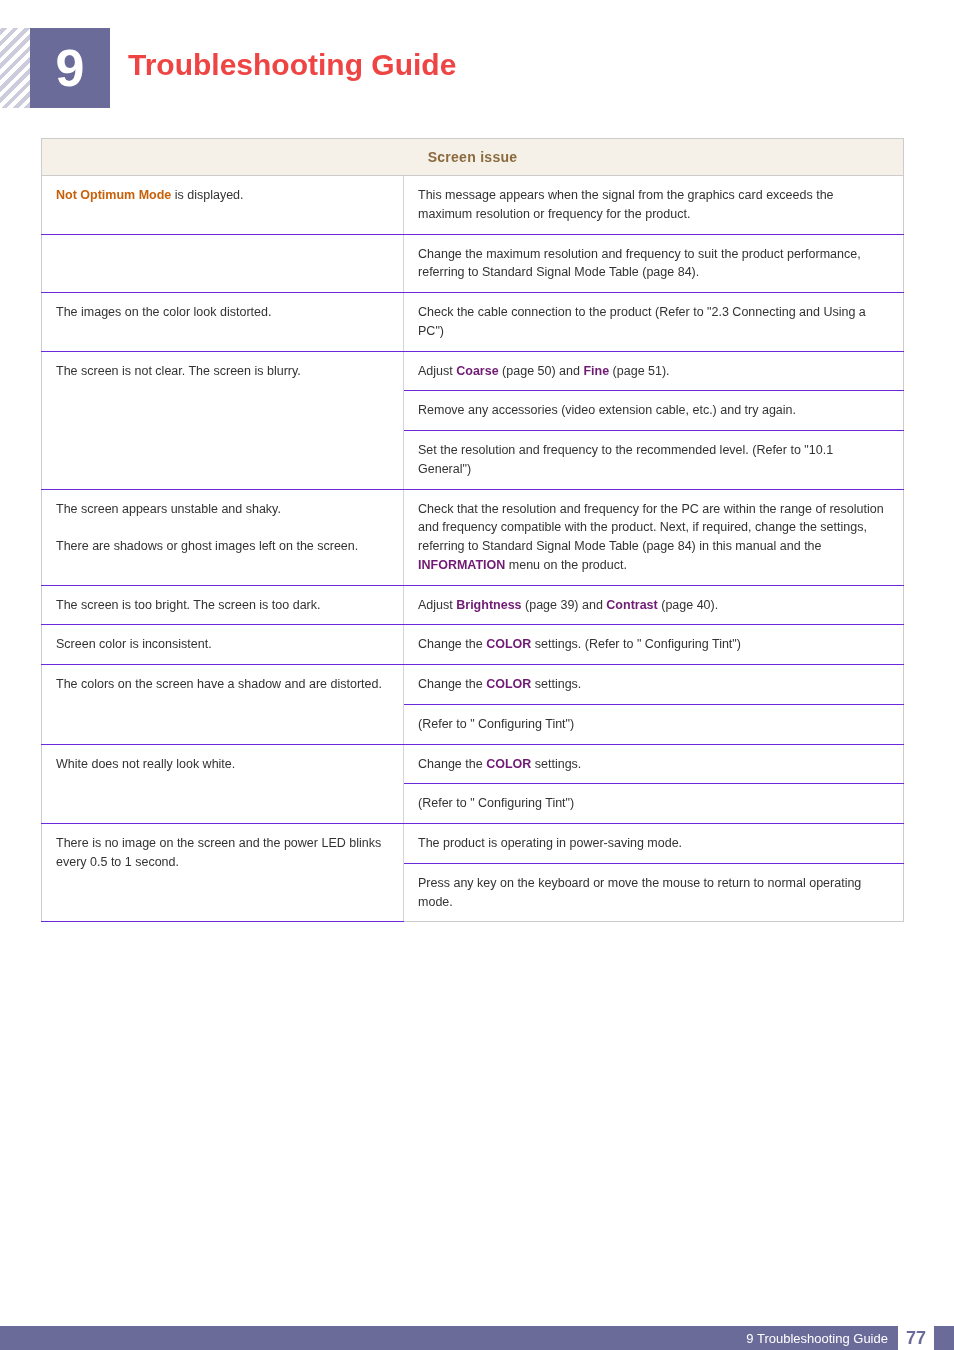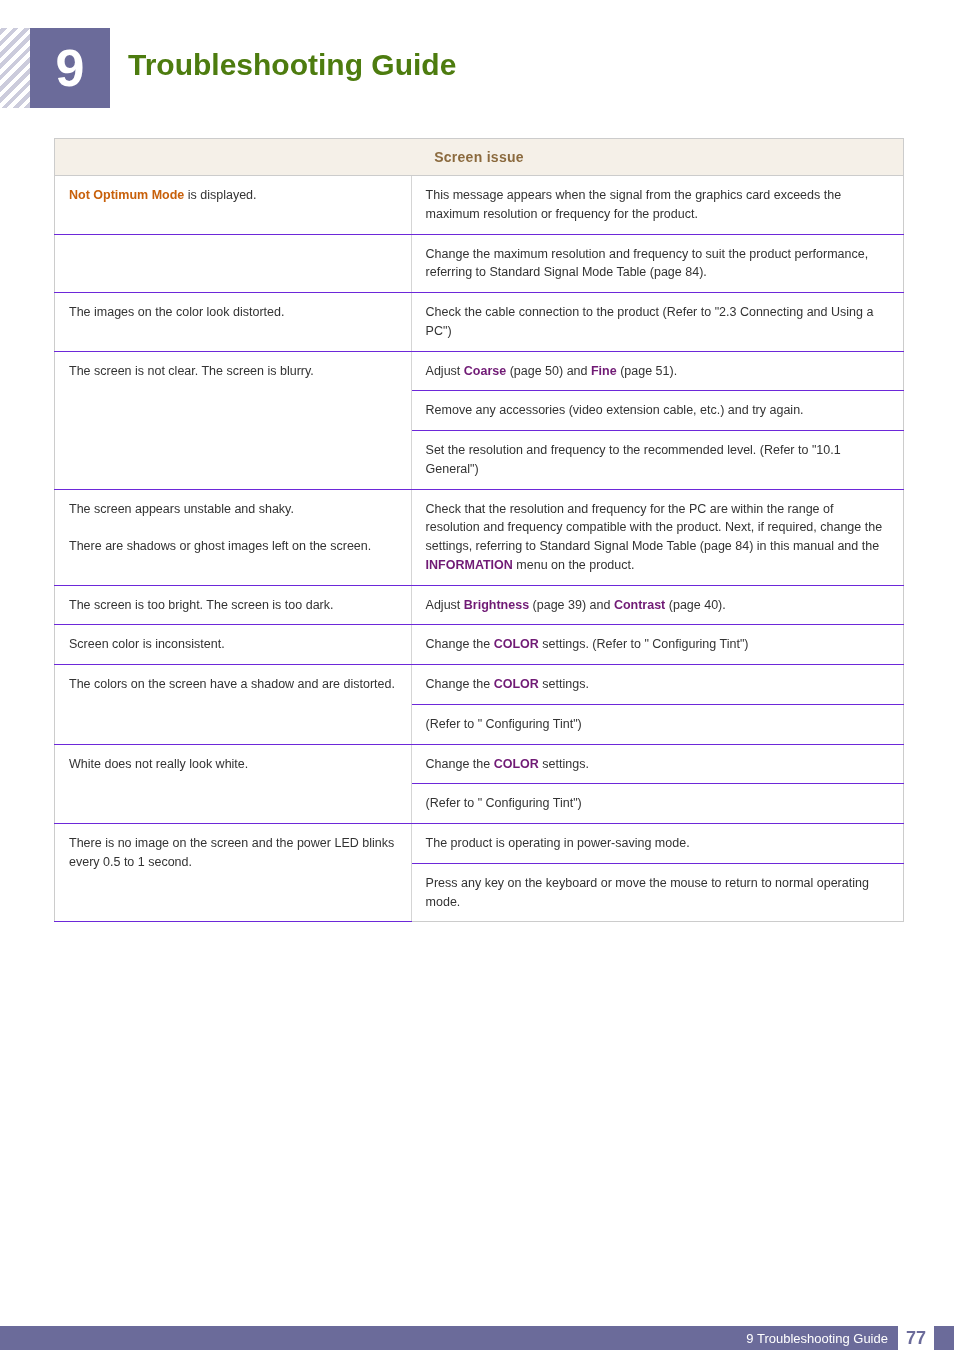--- a/index.html
+++ b/index.html
@@ -51,28 +51,28 @@
     .chapter-number {
       font-size: 52px;
       font-weight: bold;
       color: #ffffff;
       line-height: 1;
     }
 
     .chapter-title {
       font-size: 30px;
       font-weight: bold;
-      color: #4d7c0f;
+      color: #ef4444;
       margin-left: 18px;
       margin-top: 20px;
     }
 
     
     .content {
-      padding: 10px 50px 30px 54px;
+      padding: 10px 50px 30px 41px;
     }
 
     
     .issue-table {
       width: 100%;
       border-collapse: collapse;
       margin-bottom: 22px;
       border: 1px solid #cccccc;
     }
 

